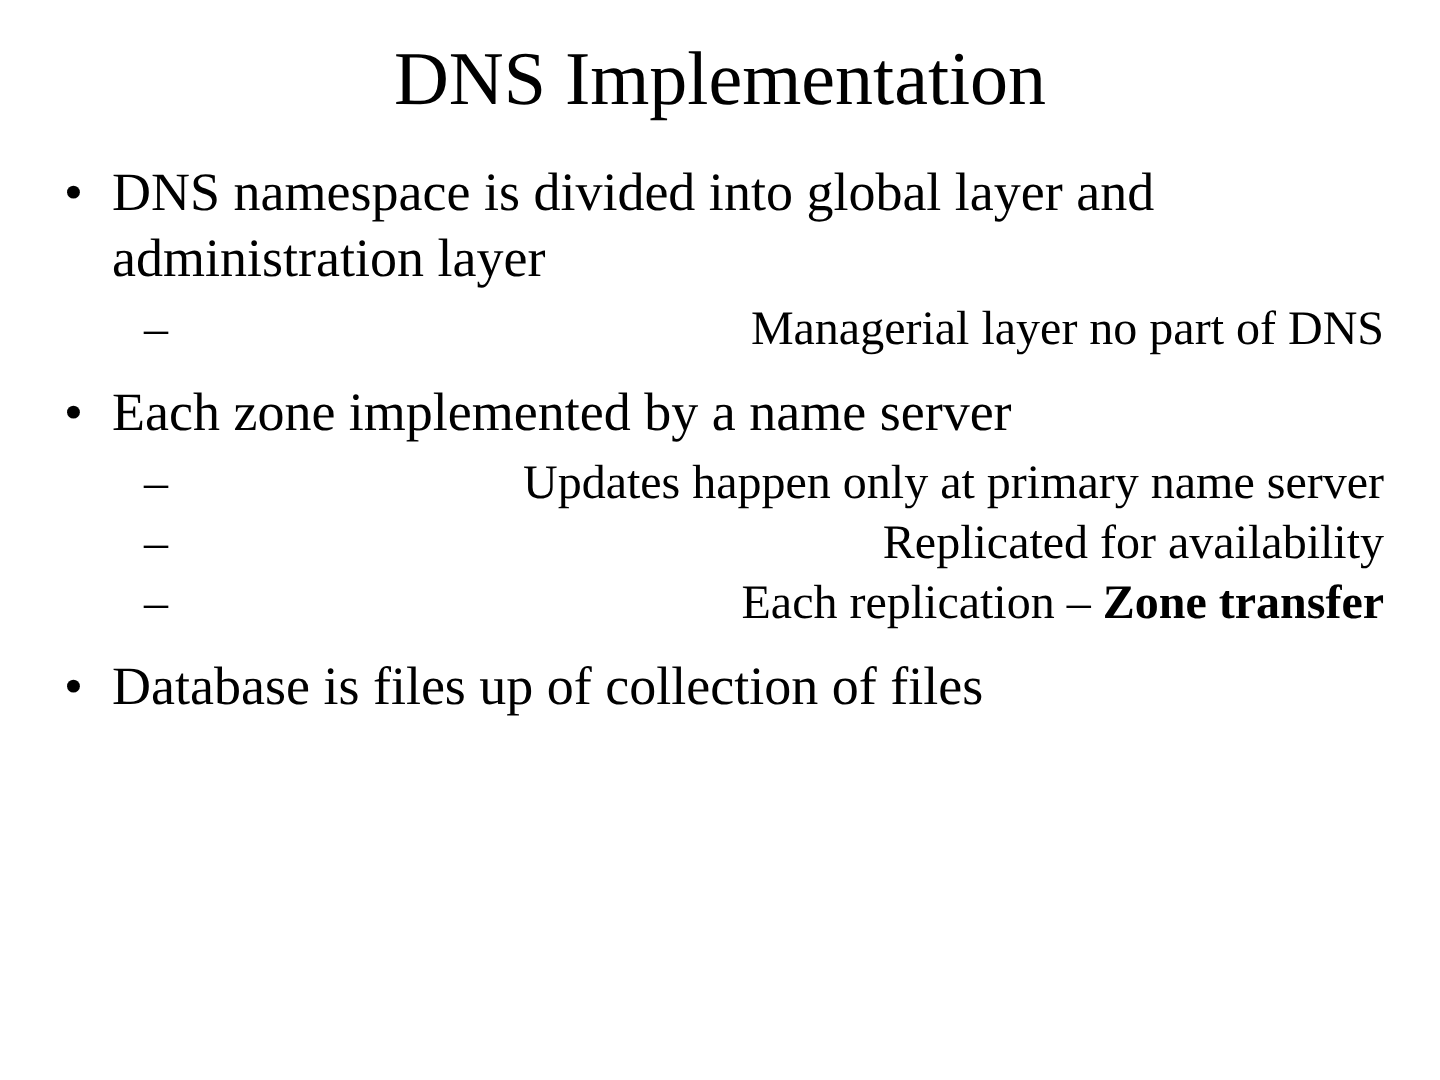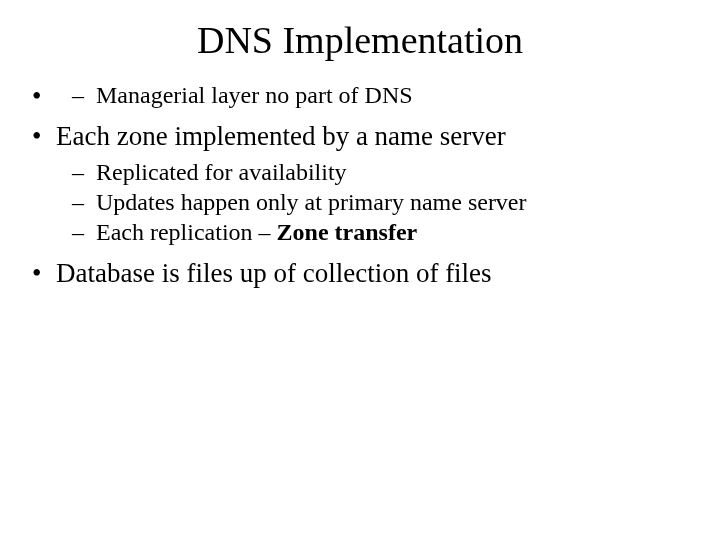--- a/index.html
+++ b/index.html
@@ -40,20 +40,21 @@
     content: "•";
     position: absolute;
     left: 4px;
     top: 0;
     font-size: 27px;
   }
   ul.level2 {
     list-style: none;
     padding: 0;
     margin: 4px 0 10px 0;
+    text-align: right;
   }
   ul.level2 > li {
     position: relative;
     padding-left: 26px;
     font-size: 24px;
     line-height: 1.25;
     margin-left: 14px;
   }
   ul.level2 > li::before {
     content: "–";
@@ -69,35 +70,36 @@
 </style>
 </head>
 <body>
 
 <div class="slide">
   <h1 class="title">DNS Implementation</h1>
 
   <ul class="level1">
 
     <li>
+      <span>DNS namespace is divided into global layer and administration layer</span>
       <ul class="level2">
         <li>
           <span>Managerial layer no part of DNS</span>
         </li>
       </ul>
     </li>
 
     <li>
       <span>Each zone implemented by a name server</span>
       <ul class="level2">
         <li>
-          <span>Replicated for availability</span>
+          <span>Updates happen only at primary name server</span>
         </li>
         <li>
-          <span>Updates happen only at primary name server</span>
+          <span>Replicated for availability</span>
         </li>
         <li>
           <span>Each replication – </span><span class="bold">Zone transfer</span>
         </li>
       </ul>
     </li>
 
     <li>
       <span>Database is files up of collection of files</span>
     </li>

